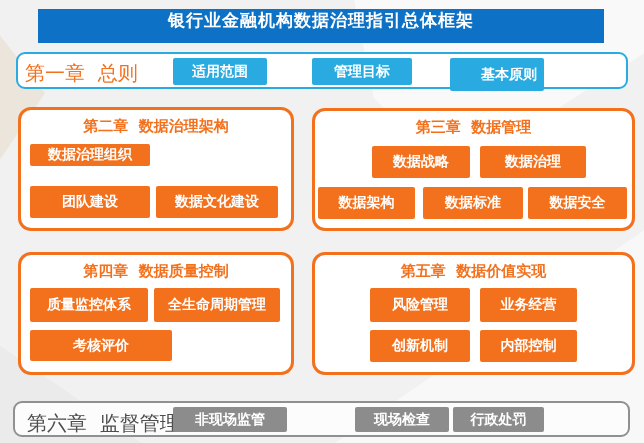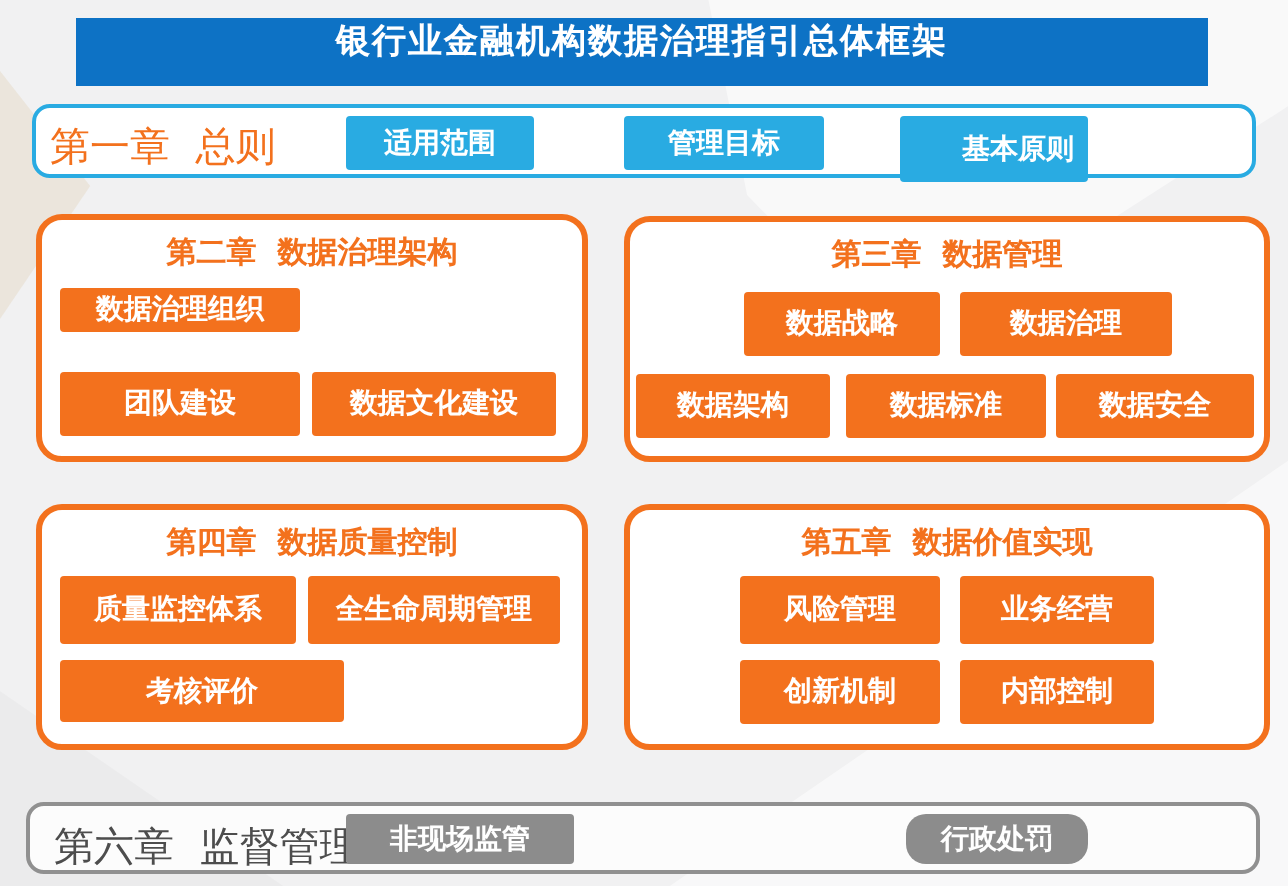--- a/index.html
+++ b/index.html
@@ -104,15 +104,16 @@
     <div class="chapter-title" style="top:7px;">第五章  数据价值实现</div>
   </div>
   <div class="btn btn-orange" style="left:370px;top:288px;width:100px;height:34px;">风险管理</div>
   <div class="btn btn-orange" style="left:480px;top:288px;width:97px;height:34px;">业务经营</div>
   <div class="btn btn-orange" style="left:370px;top:330px;width:100px;height:32px;">创新机制</div>
   <div class="btn btn-orange" style="left:480px;top:330px;width:97px;height:32px;">内部控制</div>
 
   <div class="bar bar-c6"></div>
   <span class="bar-label c6-label">第六章  监督管理</span>
   <div class="btn btn-gray" style="left:173px;top:407px;width:114px;height:25px;">非现场监管</div>
-  <div class="btn btn-gray" style="left:453px;top:407px;width:91px;height:25px;border-radius:10px;">行政处罚</div>
+  <div class="btn btn-gray" style="left:355px;top:407px;width:94px;height:25px;">现场检查</div>
+  <div class="btn btn-gray" style="left:453px;top:407px;width:91px;height:25px;">行政处罚</div>
 
 </div>
 
 </body></html>

